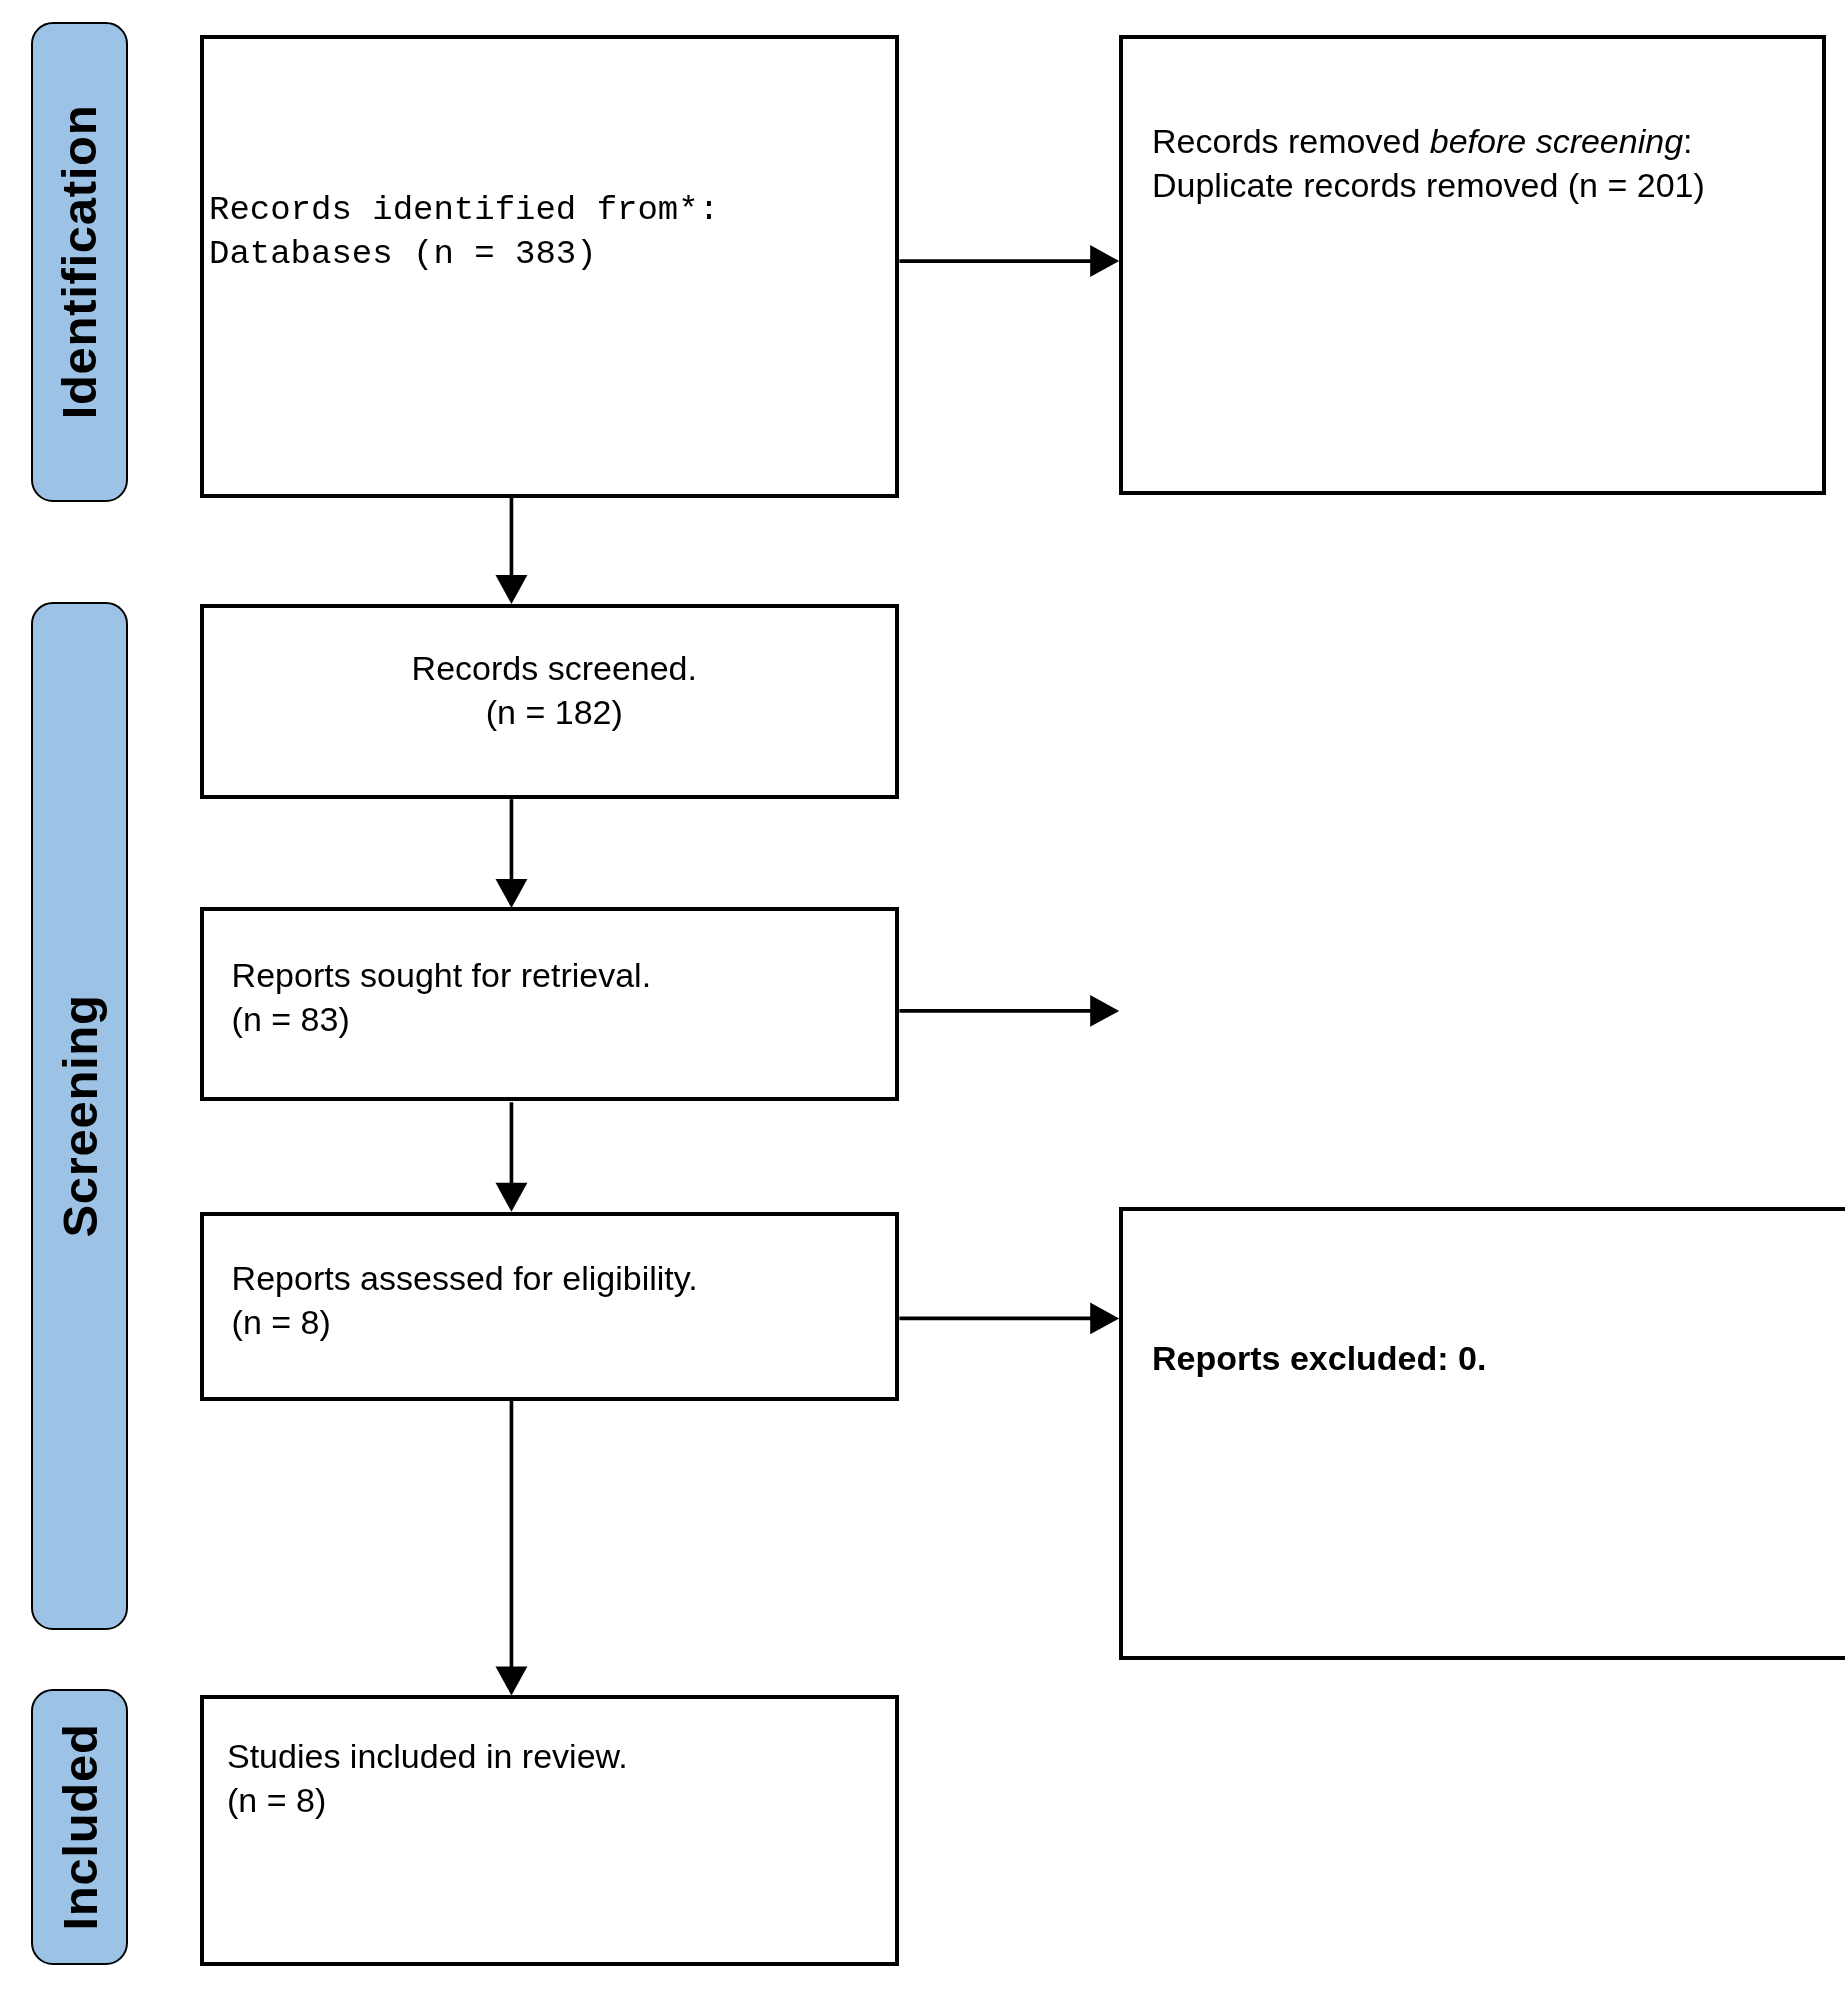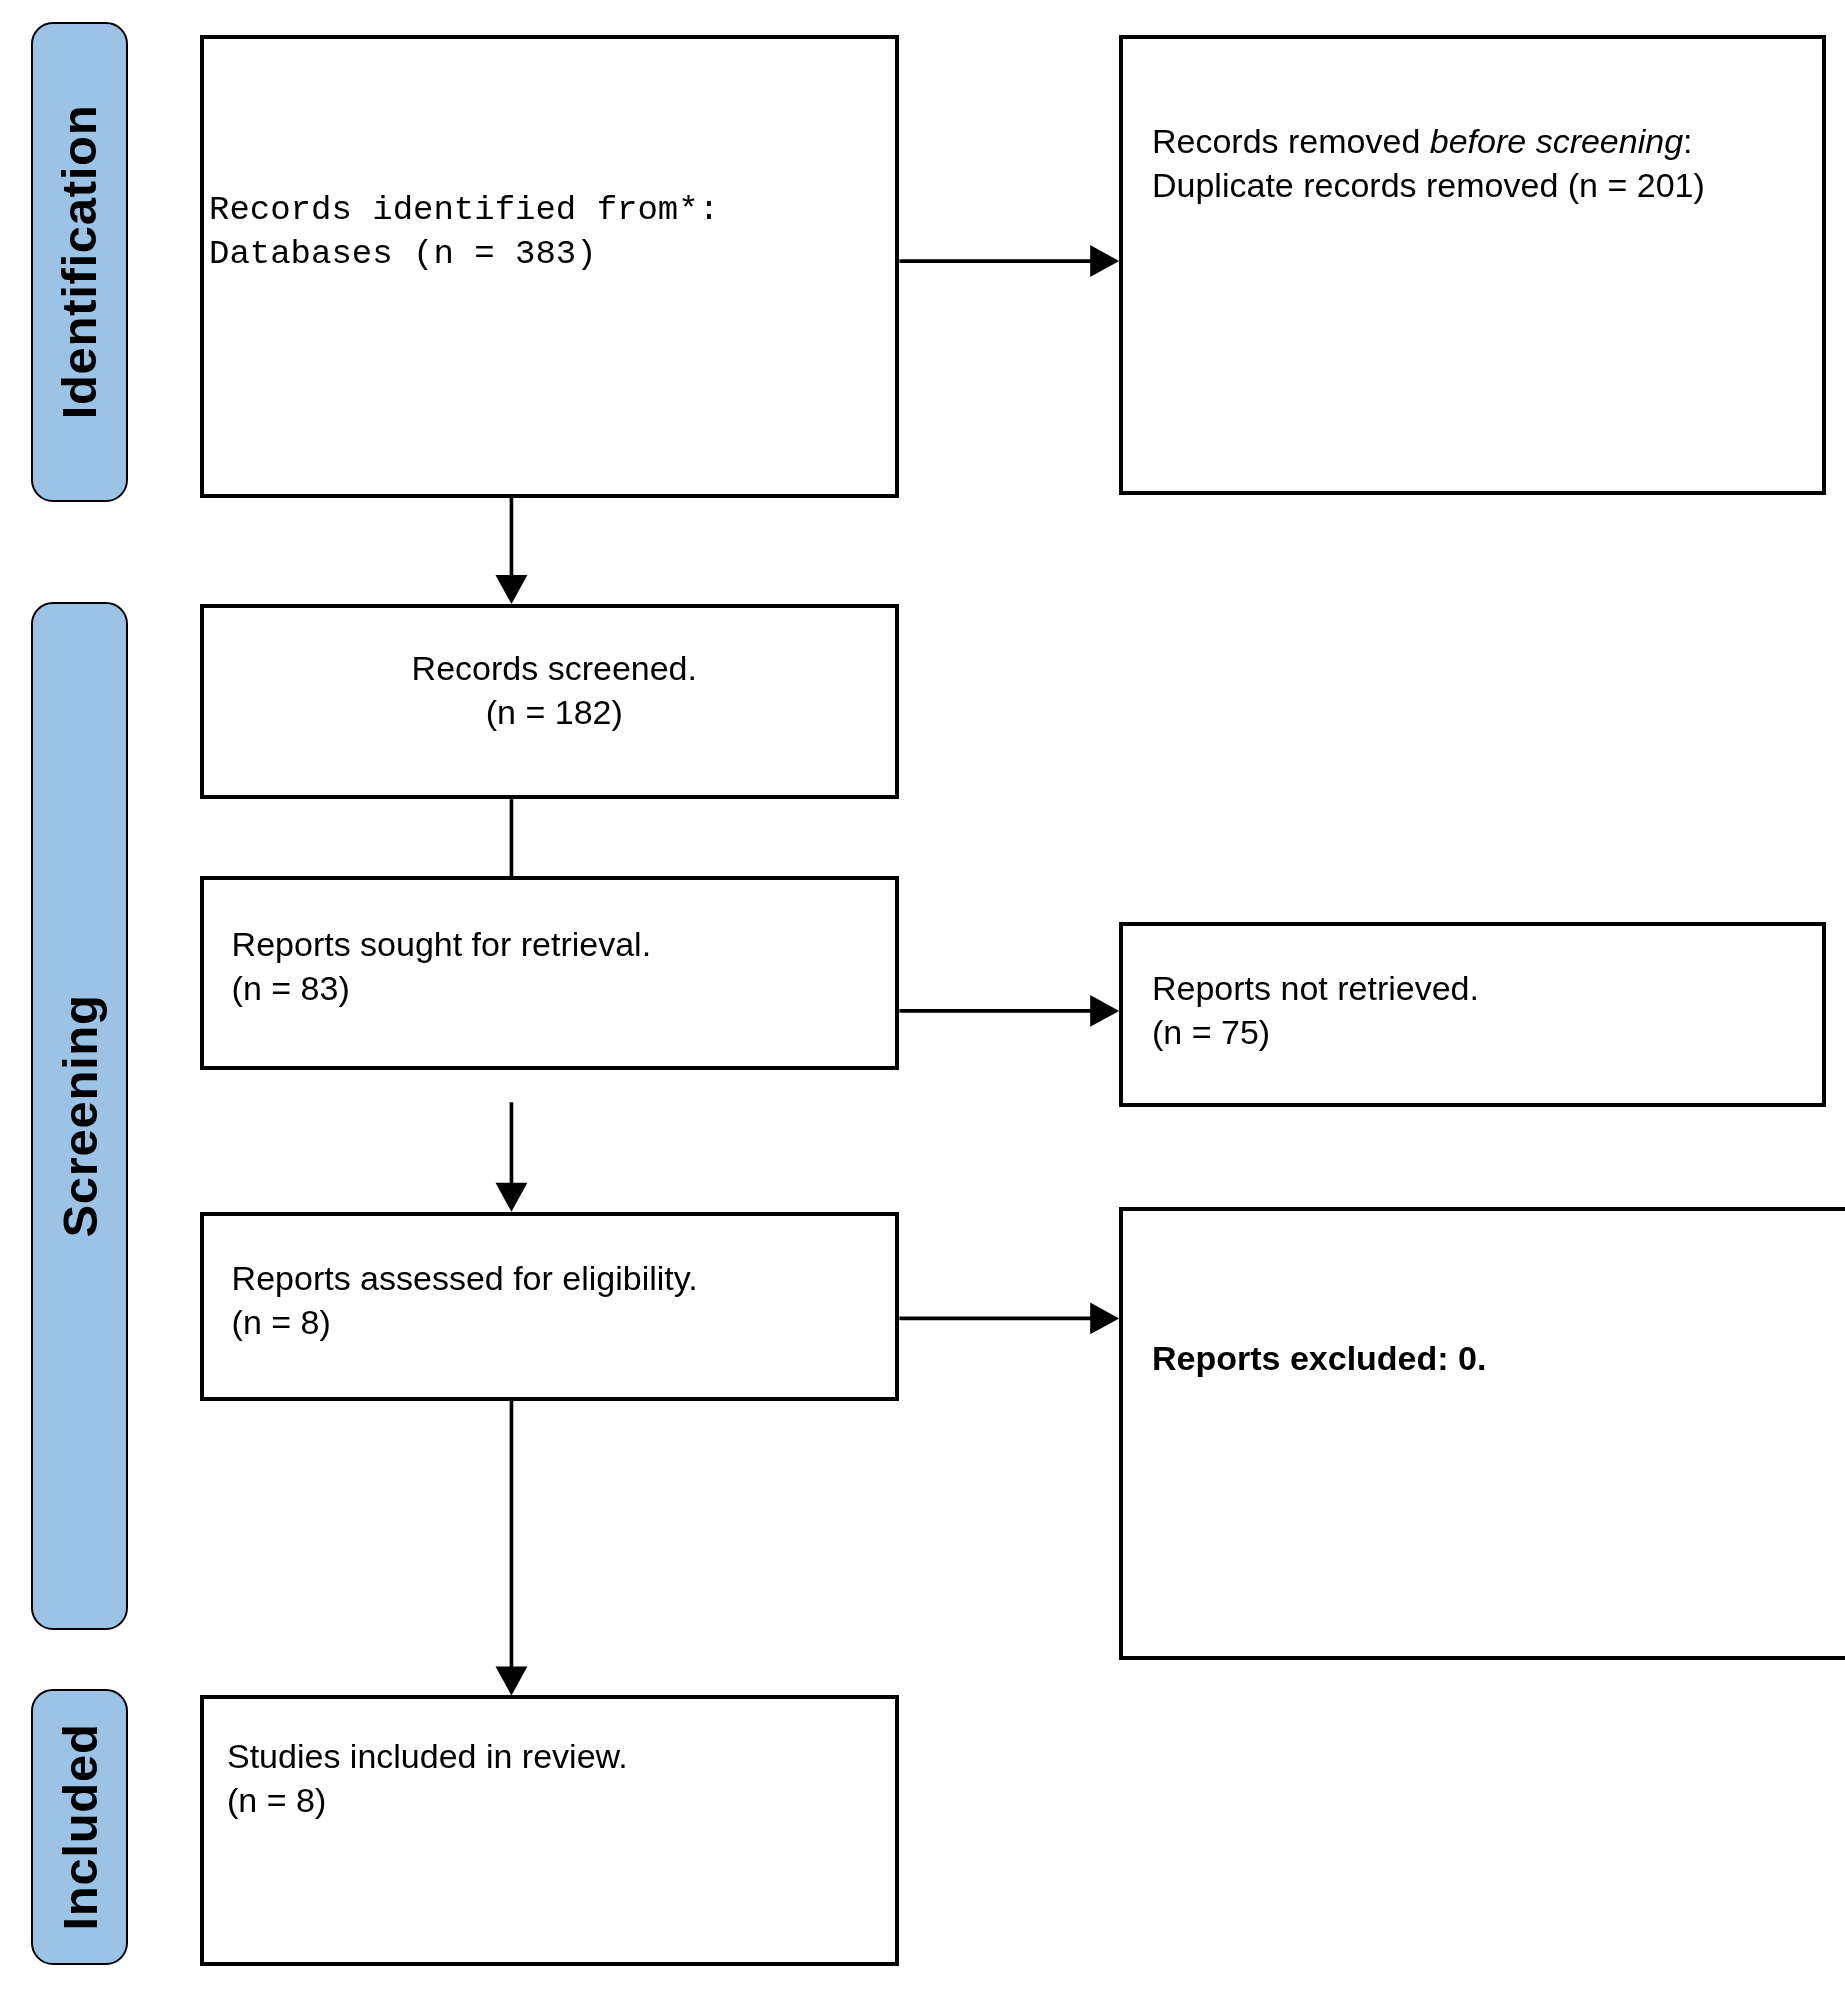--- a/index.html
+++ b/index.html
@@ -57,21 +57,21 @@
   .indent { }
 
   
   #stage-identification { left: 31px; top: 22px;  width: 97px; height: 480px; }
   #stage-screening      { left: 31px; top: 602px; width: 97px; height: 1028px; }
   #stage-included       { left: 31px; top: 1689px; width: 97px; height: 276px; }
 
   
   #box-identified { left: 200px; top: 35px;   width: 699px; height: 463px; padding: 149px 18px 0 5px; font-family: Liberation Mono, monospace; }
   #box-screened   { left: 200px; top: 604px;  width: 699px; height: 195px; padding: 38px 18px 0 27.6px; text-align: center; }
-  #box-sought     { left: 200px; top: 876px; width: 699px; height: 194px; padding: 42px 18px 0 27.6px; }
+  #box-sought     { left: 200px; top: 907px; width: 699px; height: 194px; padding: 42px 18px 0 27.6px; }
   #box-assessed   { left: 200px; top: 1212px; width: 699px; height: 189px; padding: 40px 14.5px 0 27.6px; }
   #box-included   { left: 200px; top: 1695px; width: 699px; height: 271px; padding: 35px 18px 0 23px; }
 
   
   #box-removed       { left: 1119px; top: 35px;   width: 707px; height: 460px; padding: 80px 22px 0 29px; }
   #box-notretrieved  { left: 1119px; top: 922px; width: 707px; height: 185px; padding: 40px 18px 0 29px; }
   #box-excluded      { left: 1119px; top: 1207px; width: 817px; height: 453px; padding: 125px 18px 0 29px; font-weight: bold; }
 </style>
 </head>
 <body>
@@ -144,23 +144,19 @@
   <div class="box" id="box-included">
     <div class="line">Studies included in review.</div>
     <div class="line">(n = 8)</div>
   </div>
 
   <div class="box" id="box-removed">
     <div class="line"><span>Records removed </span><i>before screening</i><span>:</span></div>
     <div class="line indent">Duplicate records removed (n = 201)</div>
   </div>
 
-  <div class="box" id="box-notretrieved">
-    <div class="line">Reports not retrieved.</div>
-    <div class="line">(n = 75)</div>
-  </div>
 
   <div class="box" id="box-excluded">
     <div class="line">Reports excluded: 0.</div>
   </div>
 
 </div>
 
 
 </body></html>

